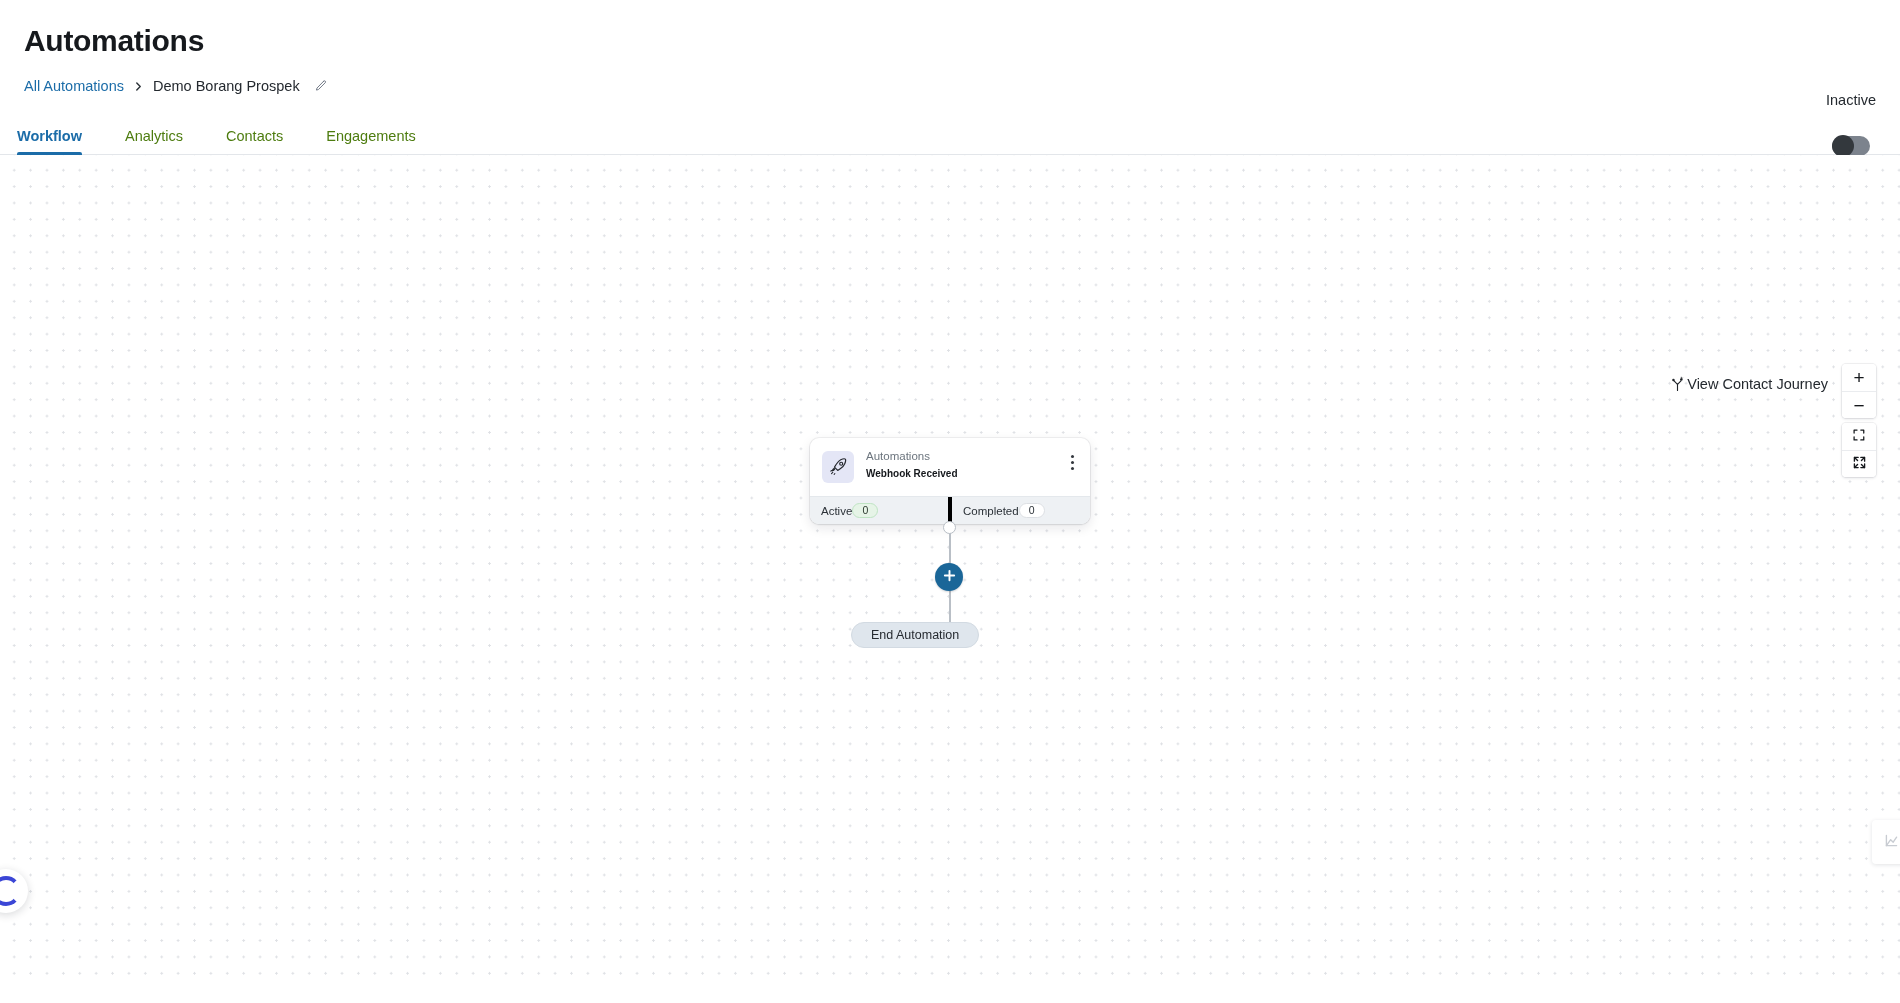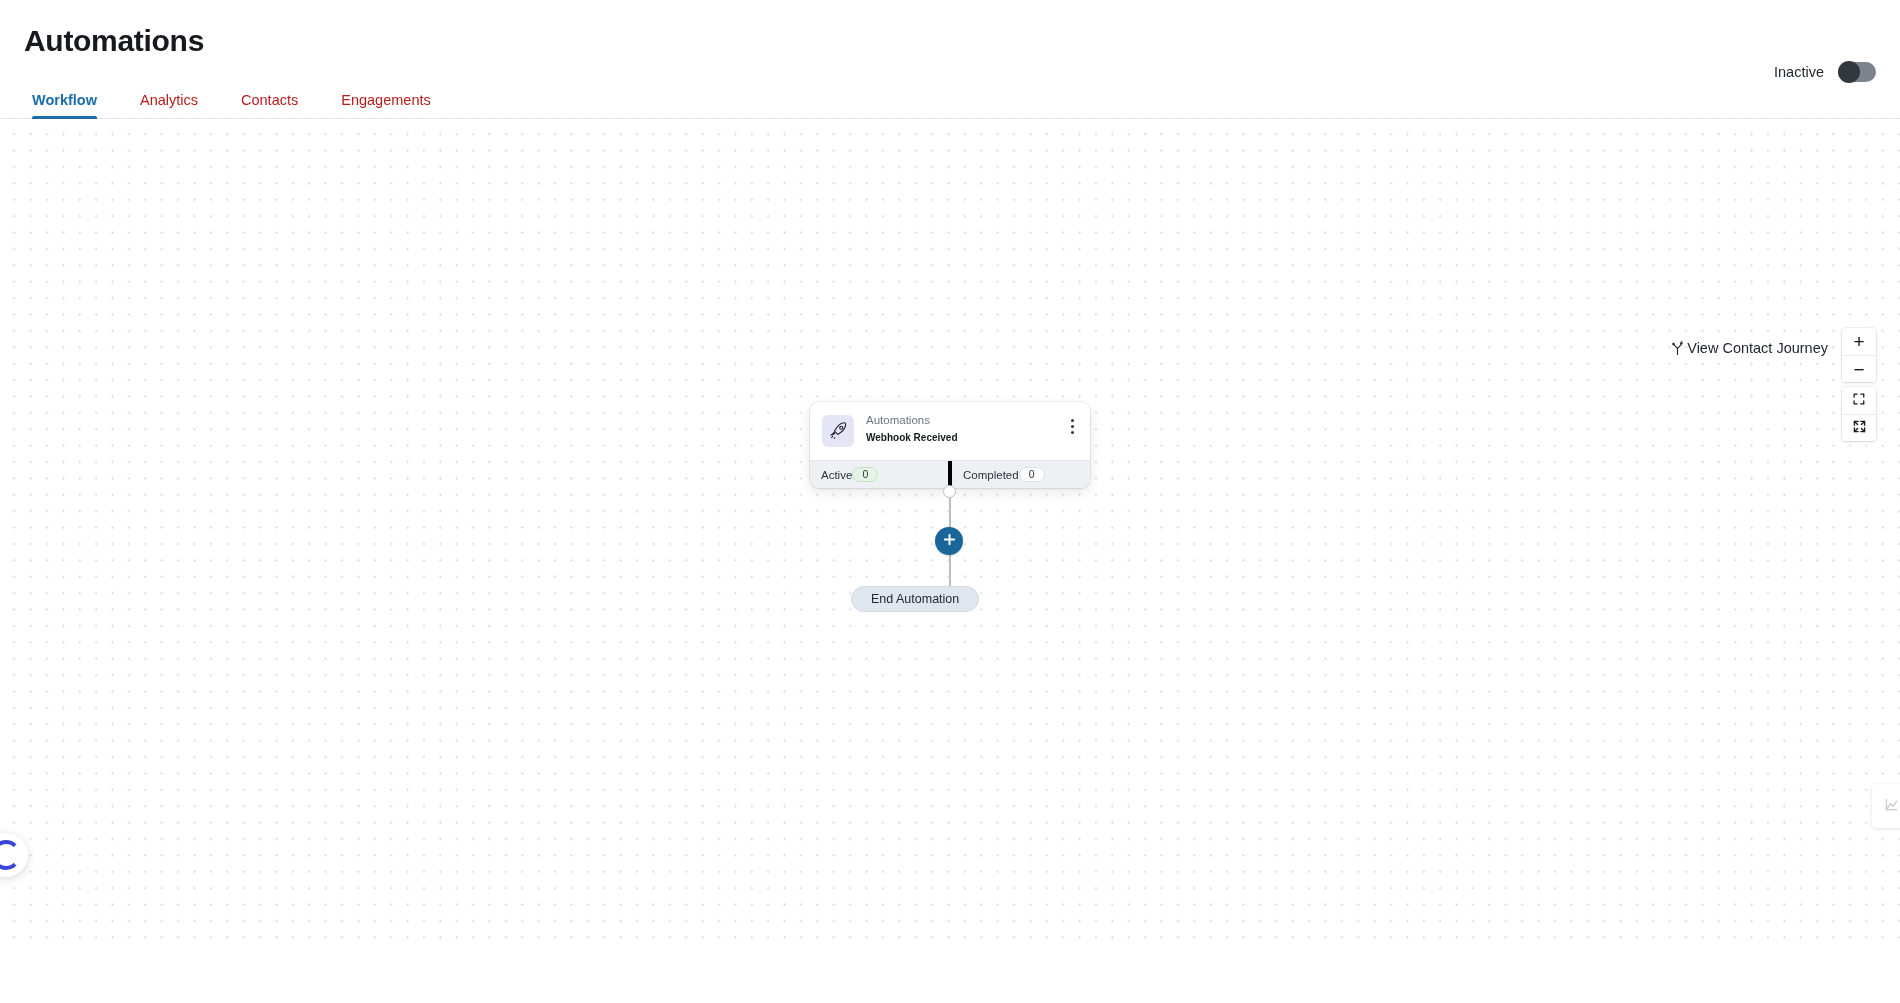--- a/index.html
+++ b/index.html
@@ -65,24 +65,25 @@
     align-items: center;
     margin-left: 5px;
     cursor: pointer;
     color: #6b7280;
   }
 
   
   .status-toggle-wrap {
     position: absolute;
     right: 24px;
-    top: 62px;
-    display: flex;
-    align-items: center;
-    gap: 14px;
+    top: 92px;
+    display: flex;
+    align-items: center;
+    gap: 28px;
+    flex-direction: column;
   }
 
   .status-label {
     font-size: 14.5px;
     color: #24292f;
   }
 
   .toggle {
     position: relative;
     width: 38px;
@@ -100,30 +101,30 @@
     height: 22px;
     border-radius: 50%;
     background: #33383d;
   }
 
   
   .tabs {
     display: flex;
     align-items: flex-end;
     gap: 0;
-    padding: 0 32px;
+    padding: 0 17px;
     margin-top: 24px;
     border-bottom: 1px solid #e3e6ea;
     height: 35px;
   }
 
   .tab {
     position: relative;
     font-size: 14.5px;
-    color: #b91c1c;
+    color: #4d7c0f;
     padding: 0 22px 10px 0;
     margin-right: 21px;
     cursor: pointer;
     line-height: 16px;
     white-space: nowrap;
   }
   .tab:first-child { padding-right: 22px; margin-right: 21px; }
   .tab.active { color: #1b6ca8; font-weight: 700; }
   .tab.active::after {
     content: "";
@@ -397,20 +398,34 @@
     color: #c8ccd2;
   }
 </style>
 </head>
 <body>
 
 <div class="page-header">
 
   <div class="page-title">Automations</div>
 
+  <div class="breadcrumb">
+    <a class="breadcrumb-link">All Automations</a>
+    <span class="breadcrumb-sep">
+      <svg width="11" height="11" viewBox="0 0 16 16" fill="none" aria-hidden="true">
+        <path d="M5.5 3L10.5 8L5.5 13" stroke="#2c3238" stroke-width="2.1" stroke-linecap="round" stroke-linejoin="round"></path>
+      </svg>
+    </span>
+    <span class="breadcrumb-current">Demo Borang Prospek</span>
+    <span class="breadcrumb-edit">
+      <svg width="14" height="14" viewBox="0 0 24 24" fill="none" aria-hidden="true">
+        <path d="M16.6 3.7a1.9 1.9 0 012.7 2.7L7.6 18.1l-3.4.9.9-3.4L16.6 3.7z" stroke="#6b7280" stroke-width="1.6" stroke-linecap="round" stroke-linejoin="round"></path>
+      </svg>
+    </span>
+  </div>
 
   <div class="status-toggle-wrap">
     <span class="status-label">Inactive</span>
     <div class="toggle">
       <span class="knob"></span>
     </div>
   </div>
 </div>
 
 <div class="tabs">

